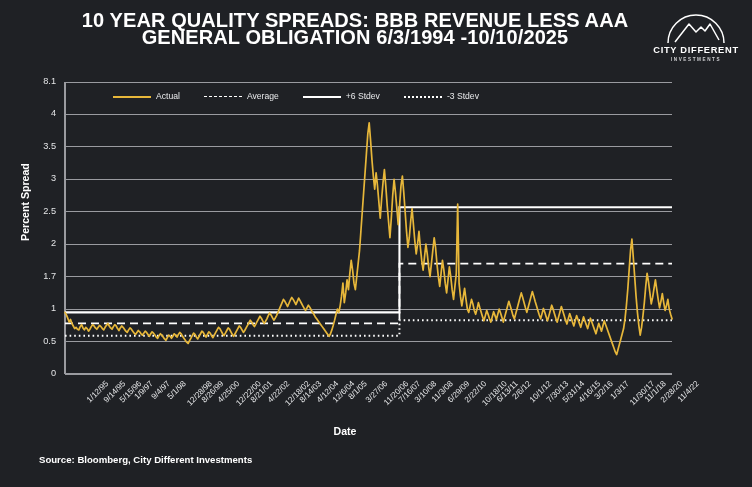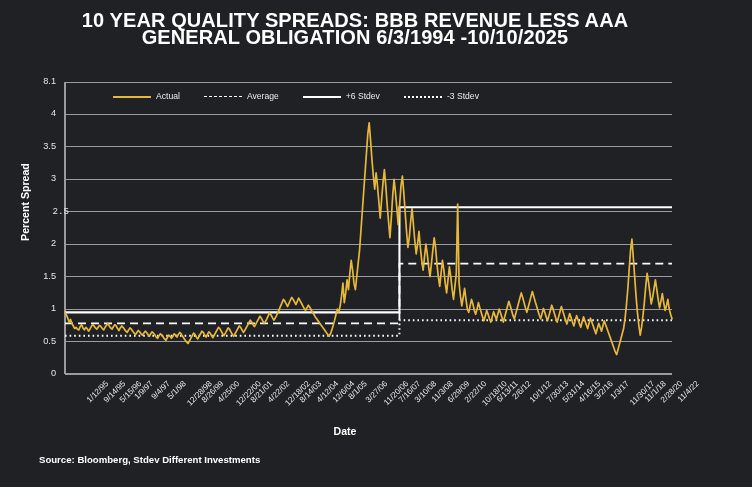--- a/index.html
+++ b/index.html
@@ -111,20 +111,30 @@
     font-size:9.6px;font-weight:bold;color:#ffffff;
   }
 </style>
 </head>
 <body>
 
 <div id="root">
 
   <div class="title">10 YEAR QUALITY SPREADS: BBB REVENUE LESS AAA GENERAL OBLIGATION 6/3/1994 -10/10/2025</div>
 
+  <div class="logo">
+    <span>
+      <svg width="62" height="38" viewBox="0 0 62 38">
+        <path d="M3 37 A28 28 0 0 1 59 37" fill="none" stroke="#ffffff" stroke-width="1.5"></path>
+        <path d="M10 36 L24 18 L31 26 L36 21 L40 25 L45 18 L54 34" fill="none" stroke="#ffffff" stroke-width="1.5" stroke-linejoin="round"></path>
+      </svg>
+    </span>
+    <div class="lg1">CITY DIFFERENT</div>
+    <div class="lg2">INVESTMENTS</div>
+  </div>
 
   <div class="chart-wrap">
     <svg id="plot-svg" width="752" height="487">
         <line x1="65" y1="374" x2="672" y2="374" stroke="#9a9ba0" stroke-width="1" shape-rendering="crispEdges"></line>
         <line x1="65" y1="341.55555555555554" x2="672" y2="341.55555555555554" stroke="#9a9ba0" stroke-width="1" shape-rendering="crispEdges"></line>
         <line x1="65" y1="309.1111111111111" x2="672" y2="309.1111111111111" stroke="#9a9ba0" stroke-width="1" shape-rendering="crispEdges"></line>
         <line x1="65" y1="276.6666666666667" x2="672" y2="276.6666666666667" stroke="#9a9ba0" stroke-width="1" shape-rendering="crispEdges"></line>
         <line x1="65" y1="244.22222222222223" x2="672" y2="244.22222222222223" stroke="#9a9ba0" stroke-width="1" shape-rendering="crispEdges"></line>
         <line x1="65" y1="211.77777777777777" x2="672" y2="211.77777777777777" stroke="#9a9ba0" stroke-width="1" shape-rendering="crispEdges"></line>
         <line x1="65" y1="179.33333333333334" x2="672" y2="179.33333333333334" stroke="#9a9ba0" stroke-width="1" shape-rendering="crispEdges"></line>
@@ -139,23 +149,23 @@
         <path d="M65.00 312.36 L66.38 314.95 L67.77 318.20 L69.15 322.09 L70.53 319.49 L71.91 323.39 L73.30 325.98 L74.68 328.58 L76.06 327.28 L77.44 329.23 L78.83 329.88 L80.21 326.63 L81.59 324.68 L82.97 327.93 L84.36 329.88 L85.74 327.28 L87.12 328.58 L88.51 331.17 L89.89 329.23 L91.27 326.63 L92.65 324.68 L94.04 325.98 L95.42 327.93 L96.80 329.23 L98.18 327.28 L99.57 325.33 L100.95 326.63 L102.33 328.58 L103.72 329.88 L105.10 327.28 L106.48 325.33 L107.86 323.39 L109.25 325.98 L110.63 327.93 L112.01 329.23 L113.39 326.63 L114.78 324.68 L116.16 325.98 L117.54 328.58 L118.92 330.52 L120.31 327.93 L121.69 325.98 L123.07 327.28 L124.46 329.23 L125.84 331.17 L127.22 332.47 L128.60 329.88 L129.99 327.93 L131.37 329.23 L132.75 331.17 L134.13 333.12 L135.52 334.42 L136.90 332.47 L138.28 330.52 L139.67 331.82 L141.05 333.77 L142.43 335.07 L143.81 333.12 L145.20 331.17 L146.58 332.47 L147.96 334.42 L149.34 336.36 L150.73 333.77 L152.11 331.82 L153.49 333.12 L154.87 335.07 L156.26 337.01 L157.64 338.31 L159.02 335.72 L160.41 333.77 L161.79 335.07 L163.17 337.01 L164.55 338.96 L165.94 340.26 L167.32 337.66 L168.70 335.07 L170.08 336.36 L171.47 338.31 L172.85 336.36 L174.23 333.77 L175.62 335.07 L177.00 337.01 L178.38 334.42 L179.76 332.47 L181.15 333.77 L182.53 336.36 L183.91 338.31 L185.29 340.26 L186.68 342.20 L188.06 343.50 L189.44 340.91 L190.82 338.31 L192.21 335.72 L193.59 333.12 L194.97 334.42 L196.36 337.01 L197.74 338.96 L199.12 336.36 L200.50 333.77 L201.89 331.17 L203.27 332.47 L204.65 335.07 L206.03 337.01 L207.42 334.42 L208.80 331.82 L210.18 333.12 L211.56 335.72 L212.95 337.66 L214.33 335.07 L215.71 332.47 L217.10 329.88 L218.48 327.28 L219.86 328.58 L221.24 331.17 L222.63 333.77 L224.01 335.72 L225.39 333.12 L226.77 330.52 L228.16 327.93 L229.54 329.23 L230.92 331.82 L232.31 334.42 L233.69 336.36 L235.07 333.77 L236.45 331.17 L237.84 328.58 L239.22 325.98 L240.60 327.28 L241.98 329.88 L243.37 332.47 L244.75 330.52 L246.13 327.93 L247.51 325.33 L248.90 322.74 L250.28 320.14 L251.66 322.09 L253.05 324.68 L254.43 326.63 L255.81 324.04 L257.19 321.44 L258.58 318.84 L259.96 316.25 L261.34 318.20 L262.72 320.79 L264.11 323.39 L265.49 321.44 L266.87 318.84 L268.26 315.60 L269.64 313.00 L271.02 314.95 L272.40 317.55 L273.79 320.14 L275.17 318.20 L276.55 315.60 L277.93 312.36 L279.32 309.11 L280.70 305.87 L282.08 302.62 L283.46 299.38 L284.85 301.32 L286.23 303.92 L287.61 306.52 L289.00 303.27 L290.38 300.03 L291.76 297.43 L293.14 299.38 L294.53 301.97 L295.91 304.57 L297.29 301.32 L298.67 298.08 L300.06 300.68 L301.44 303.27 L302.82 305.87 L304.21 308.46 L305.59 310.41 L306.97 307.81 L308.35 305.22 L309.74 307.16 L311.12 309.76 L312.50 312.36 L313.88 314.30 L315.27 316.90 L316.65 318.84 L318.03 320.79 L319.41 322.74 L320.80 324.68 L322.18 326.63 L323.56 328.58 L324.95 330.52 L326.33 332.47 L327.71 334.42 L329.09 336.36 L330.48 333.77 L331.86 329.88 L333.24 325.33 L334.62 320.14 L336.01 314.30 L337.39 309.11 L338.77 312.36 L340.15 305.87 L341.54 296.13 L342.92 283.16 L344.30 302.62 L345.69 292.89 L347.07 279.91 L348.45 289.64 L349.83 273.42 L351.22 260.44 L352.60 270.18 L353.98 283.16 L355.36 289.64 L356.75 276.67 L358.13 263.69 L359.51 250.71 L360.90 231.24 L362.28 211.78 L363.66 192.31 L365.04 172.84 L366.43 153.38 L367.81 133.91 L369.19 122.88 L370.57 140.40 L371.96 159.87 L373.34 176.09 L374.72 189.07 L376.10 172.84 L377.49 185.82 L378.87 202.04 L380.25 218.27 L381.64 198.80 L383.02 182.58 L384.40 169.60 L385.78 185.82 L387.17 205.29 L388.55 221.51 L389.93 237.73 L391.31 218.27 L392.70 195.56 L394.08 179.33 L395.46 192.31 L396.85 208.53 L398.23 224.76 L399.61 205.29 L400.99 185.82 L402.38 176.09 L403.76 192.31 L405.14 211.78 L406.52 231.24 L407.91 247.47 L409.29 237.73 L410.67 221.51 L412.05 208.53 L413.44 224.76 L414.82 240.98 L416.20 253.96 L417.59 244.22 L418.97 231.24 L420.35 247.47 L421.73 260.44 L423.12 270.18 L424.50 257.20 L425.88 244.22 L427.26 253.96 L428.65 266.93 L430.03 276.67 L431.41 263.69 L432.79 250.71 L434.18 237.73 L435.56 247.47 L436.94 263.69 L438.33 276.67 L439.71 286.40 L441.09 273.42 L442.47 260.44 L443.86 270.18 L445.24 283.16 L446.62 292.89 L448.00 279.91 L449.39 266.93 L450.77 276.67 L452.15 289.64 L453.54 299.38 L454.92 286.40 L456.30 273.42 L457.68 203.99 L459.07 283.16 L460.45 296.13 L461.83 305.87 L463.21 297.43 L464.60 288.35 L465.98 299.38 L467.36 309.11 L468.74 312.36 L470.13 305.87 L471.51 299.38 L472.89 303.92 L474.28 310.41 L475.66 314.30 L477.04 309.11 L478.42 302.62 L479.81 307.81 L481.19 312.36 L482.57 316.90 L483.95 320.79 L485.34 315.60 L486.72 310.41 L488.10 314.30 L489.49 318.84 L490.87 322.09 L492.25 316.90 L493.63 311.71 L495.02 315.60 L496.40 319.49 L497.78 314.30 L499.16 309.11 L500.55 313.00 L501.93 317.55 L503.31 322.09 L504.69 316.90 L506.08 311.71 L507.46 306.52 L508.84 301.32 L510.23 305.87 L511.61 310.41 L512.99 315.60 L514.37 318.84 L515.76 313.65 L517.14 308.46 L518.52 303.27 L519.90 298.08 L521.29 292.89 L522.67 297.43 L524.05 302.62 L525.44 307.81 L526.82 312.36 L528.20 307.16 L529.58 301.97 L530.97 296.78 L532.35 291.59 L533.73 296.13 L535.11 301.32 L536.50 305.87 L537.88 310.41 L539.26 314.95 L540.64 318.84 L542.03 313.65 L543.41 308.46 L544.79 312.36 L546.18 316.90 L547.56 320.79 L548.94 315.60 L550.32 310.41 L551.71 305.22 L553.09 309.11 L554.47 313.65 L555.85 318.20 L557.24 322.09 L558.62 316.90 L560.00 311.71 L561.38 306.52 L562.77 311.06 L564.15 315.60 L565.53 320.14 L566.92 324.04 L568.30 318.84 L569.68 313.65 L571.06 317.55 L572.45 322.09 L573.83 325.98 L575.21 320.79 L576.59 315.60 L577.98 319.49 L579.36 323.39 L580.74 327.28 L582.13 322.09 L583.51 316.90 L584.89 320.79 L586.27 324.68 L587.66 328.58 L589.04 323.39 L590.42 318.20 L591.80 322.09 L593.19 325.98 L594.57 329.88 L595.95 333.77 L597.33 328.58 L598.72 323.39 L600.10 327.28 L601.48 331.17 L602.87 325.98 L604.25 320.79 L605.63 324.68 L607.01 328.58 L608.40 332.47 L609.78 336.36 L611.16 340.26 L612.54 344.15 L613.93 348.04 L615.31 351.94 L616.69 354.53 L618.08 349.34 L619.46 344.15 L620.84 338.96 L622.22 333.77 L623.61 328.58 L624.99 318.84 L626.37 305.87 L627.75 289.64 L629.14 270.18 L630.52 250.71 L631.90 239.03 L633.28 257.20 L634.67 276.67 L636.05 296.13 L637.43 312.36 L638.82 325.33 L640.20 335.07 L641.58 327.28 L642.96 315.60 L644.35 302.62 L645.73 286.40 L647.11 273.42 L648.49 281.86 L649.88 292.89 L651.26 303.92 L652.64 297.43 L654.03 288.35 L655.41 279.91 L656.79 289.64 L658.17 299.38 L659.56 307.81 L660.94 301.32 L662.32 293.54 L663.70 302.62 L665.09 310.41 L666.47 305.87 L667.85 299.38 L669.23 309.11 L670.62 314.30 L672.00 318.84" fill="none" stroke="#e7b73a" stroke-width="1.7" stroke-linejoin="round" stroke-linecap="round"></path>
       </svg>
 
     <div class="y-axis-title">Percent Spread</div>
     <div class="x-axis-title">Date</div>
 
     <div id="ylabels">
         <div class="ylab" style="left: 26px; top: 368px;">0</div>
         <div class="ylab" style="left: 26px; top: 335.556px;">0.5</div>
         <div class="ylab" style="left: 26px; top: 303.111px;">1</div>
-        <div class="ylab" style="left: 26px; top: 270.667px;">1.5</div>
+        <div class="ylab" style="left: 26px; top: 270.667px;">1.7</div>
         <div class="ylab" style="left: 26px; top: 238.222px;">2</div>
-        <div class="ylab" style="left: 39px; top: 205.778px; font-family: Liberation Mono, monospace;">2.5</div>
+        <div class="ylab" style="left: 26px; top: 205.778px;">2.5</div>
         <div class="ylab" style="left: 26px; top: 173.333px;">3</div>
         <div class="ylab" style="left: 26px; top: 140.889px;">3.5</div>
         <div class="ylab" style="left: 26px; top: 108.444px;">4</div>
         <div class="ylab" style="left: 26px; top: 76px;">8.1</div>
       </div>
     <div id="xlabels">
         <div class="xlab" style="left: 77.2027px; top: 379px;">1/12/95</div>
         <div class="xlab" style="left: 93.6081px; top: 379px;">9/14/95</div>
         <div class="xlab" style="left: 110.014px; top: 379px;">5/15/96</div>
         <div class="xlab" style="left: 126.419px; top: 379px;">1/9/97</div>
@@ -215,15 +225,15 @@
         </div>
         <div class="lg-item">
           <span class="lg-key">
             <i class="k-dot"></i>
           </span>
           <span class="lg-label">-3 Stdev</span>
         </div>
       </div>
   </div>
 
-  <div class="source">Source: Bloomberg, Stdev Different Investments</div>
+  <div class="source">Source: Bloomberg, City Different Investments</div>
 
 </div>
 
 </body></html>

